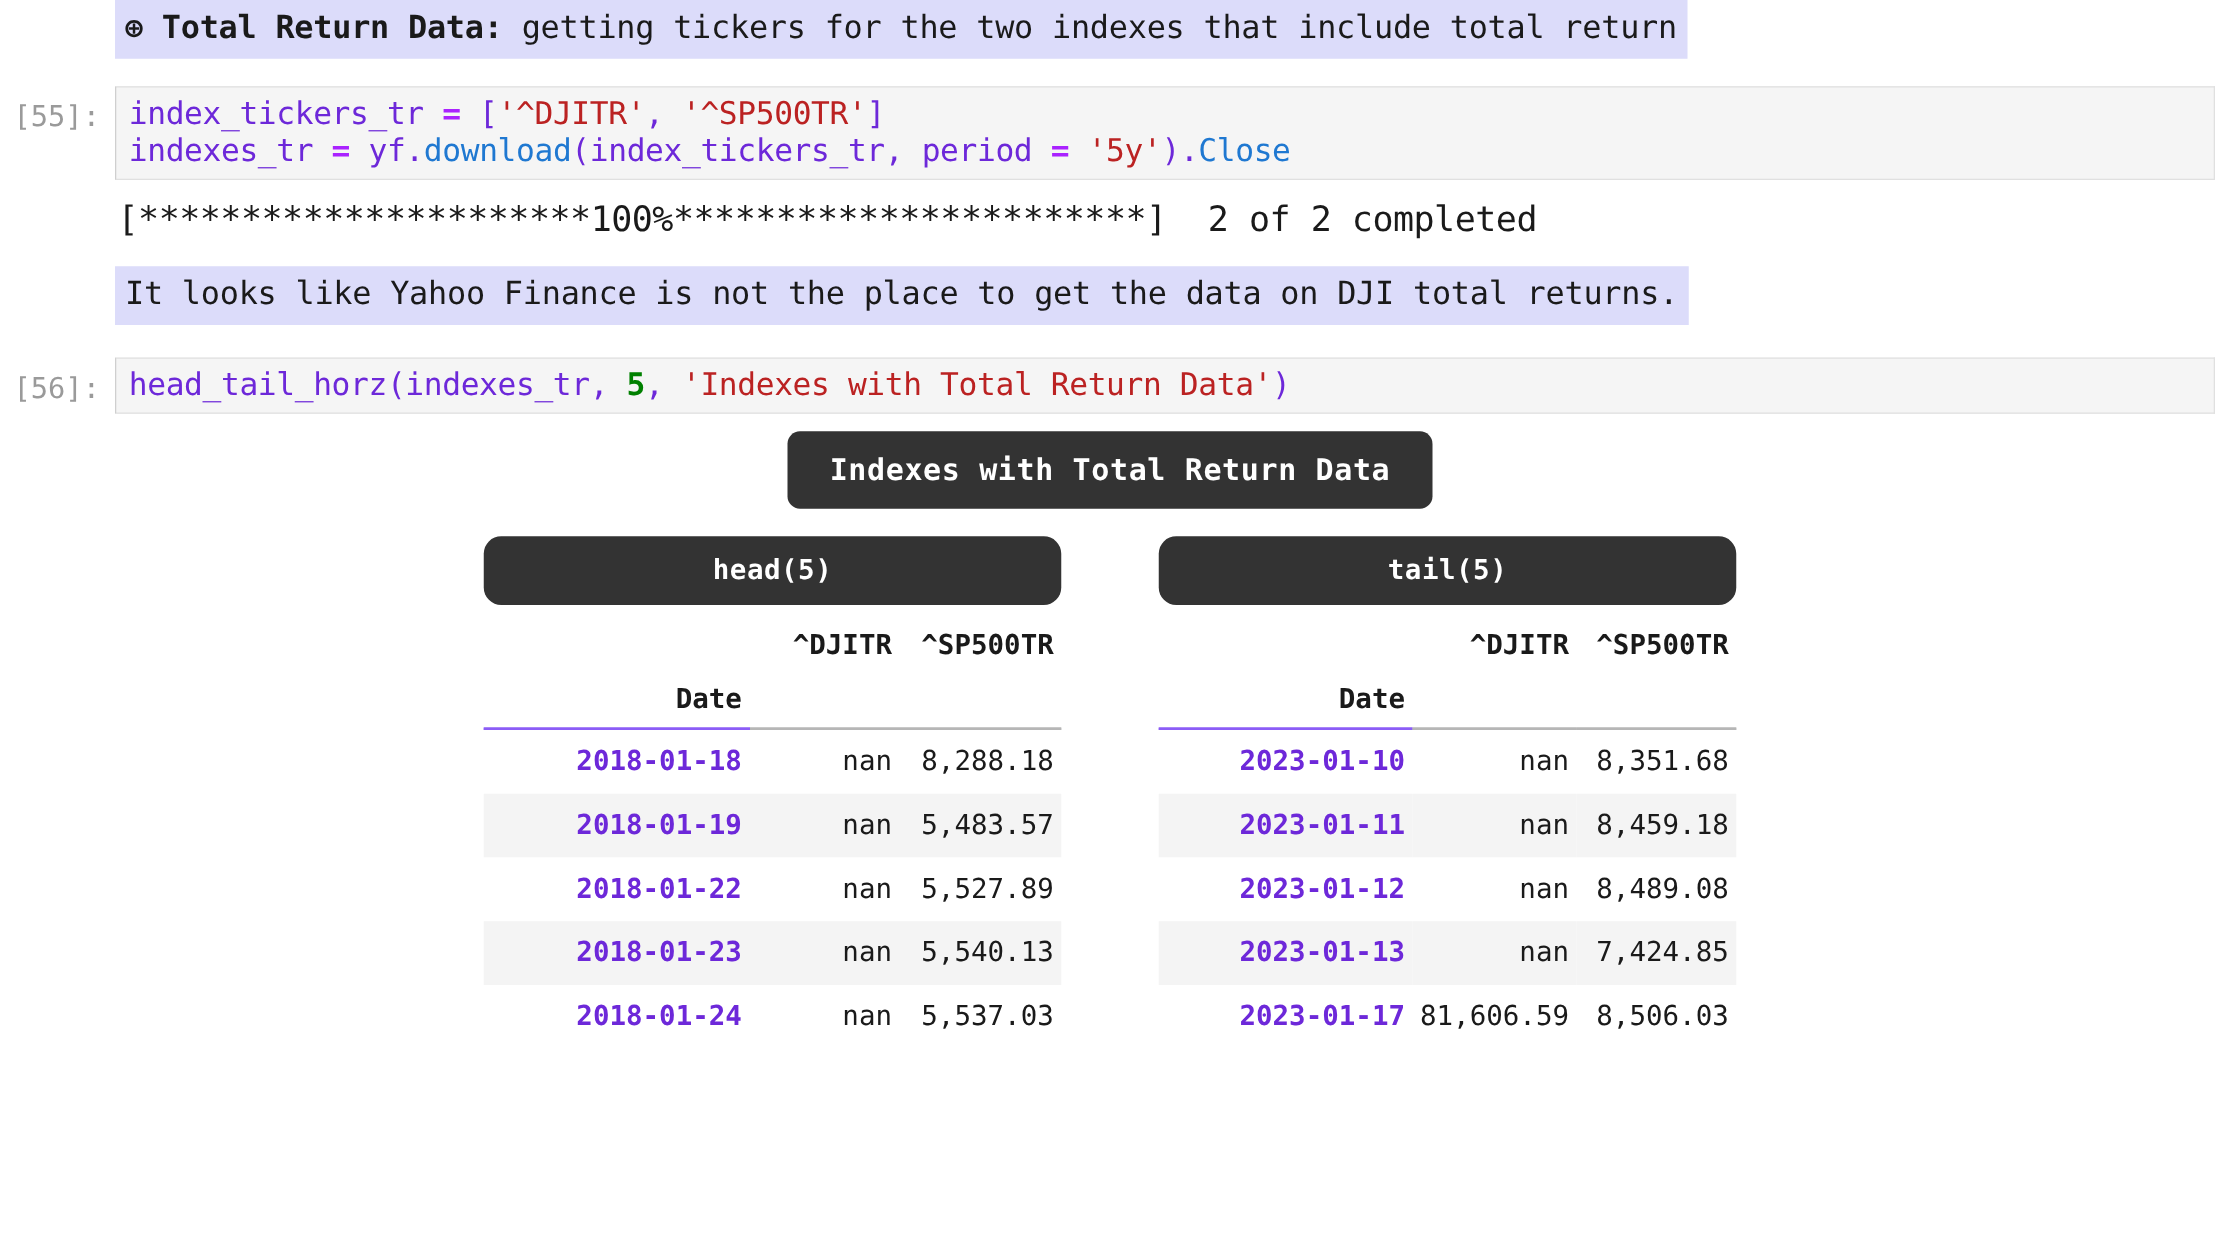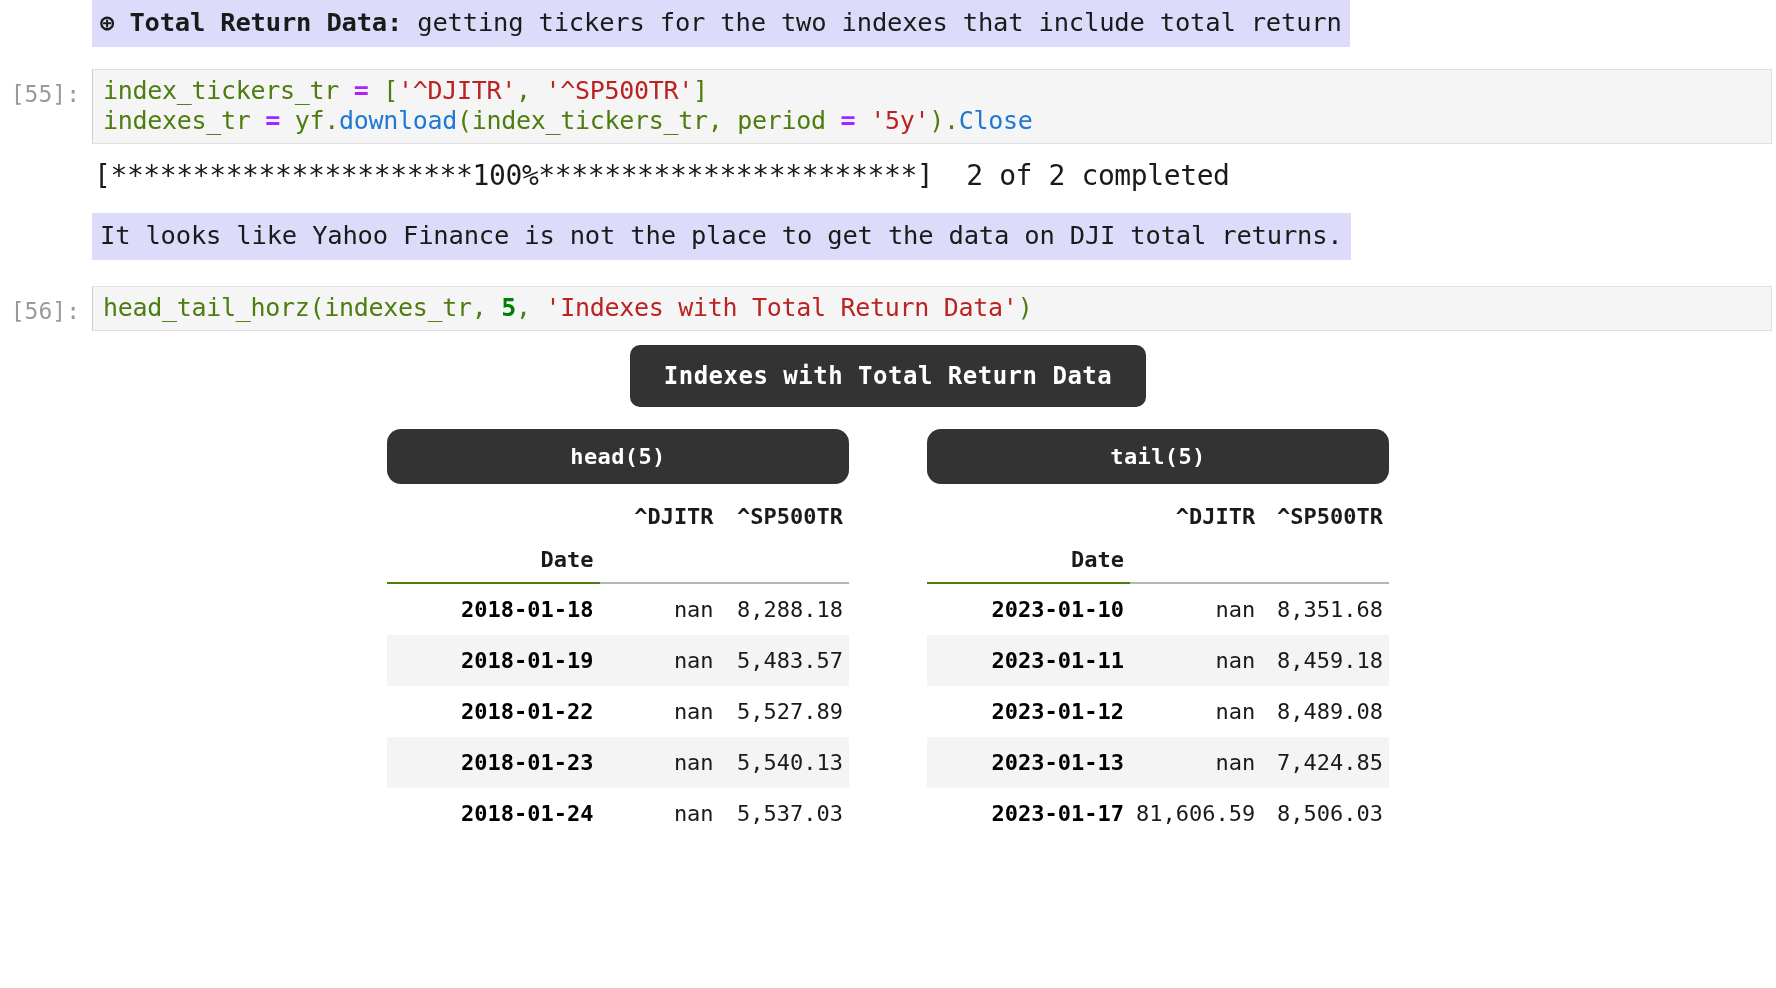--- a/index.html
+++ b/index.html
@@ -63,21 +63,21 @@
     font-size: 25px;
     line-height: 1.18;
     color: #1a1a1a;
     white-space: pre;
     letter-spacing: -0.3px;
   }
   .tok-op { color: #aa22ff; font-weight: bold; }
   .tok-str { color: #bb2222; }
   .tok-fn { color: #1f78d1; }
   .tok-num { color: #008000; font-weight: bold; }
-  .tok-plain { color: #4d7c0f; }
+  .tok-plain { color: #6d28d9; }
 
   
   .stdout-row { display: flex; }
   .stdout {
     flex: 1 1 auto;
     font-family: "DejaVu Sans Mono", monospace;
     font-size: 28px;
     line-height: 1.3;
     color: #1a1a1a;
     white-space: pre;
@@ -135,30 +135,30 @@
     border: none;
   }
   table.df th.blank { border: none; }
   table.df th.index-name {
     font-size: 22px;
     font-weight: bold;
     color: #1a1a1a;
     text-align: right;
     padding: 12px 6px 10px 6px;
     border: none;
-    border-bottom: 2px solid #4d7c0f;
+    border-bottom: 2px solid #8b5cf6;
   }
   table.df th.index-name-blank {
     border: none;
     border-bottom: 2px solid #b6b6b6;
   }
   table.df td.idx {
     font-size: 22px;
     font-weight: bold;
-    color: #000000;
+    color: #6d28d9;
     text-align: right;
     padding: 13px 6px;
     white-space: nowrap;
   }
   table.df td.val {
     font-size: 22px;
     color: #1a1a1a;
     text-align: right;
     padding: 13px 6px;
     white-space: nowrap;

